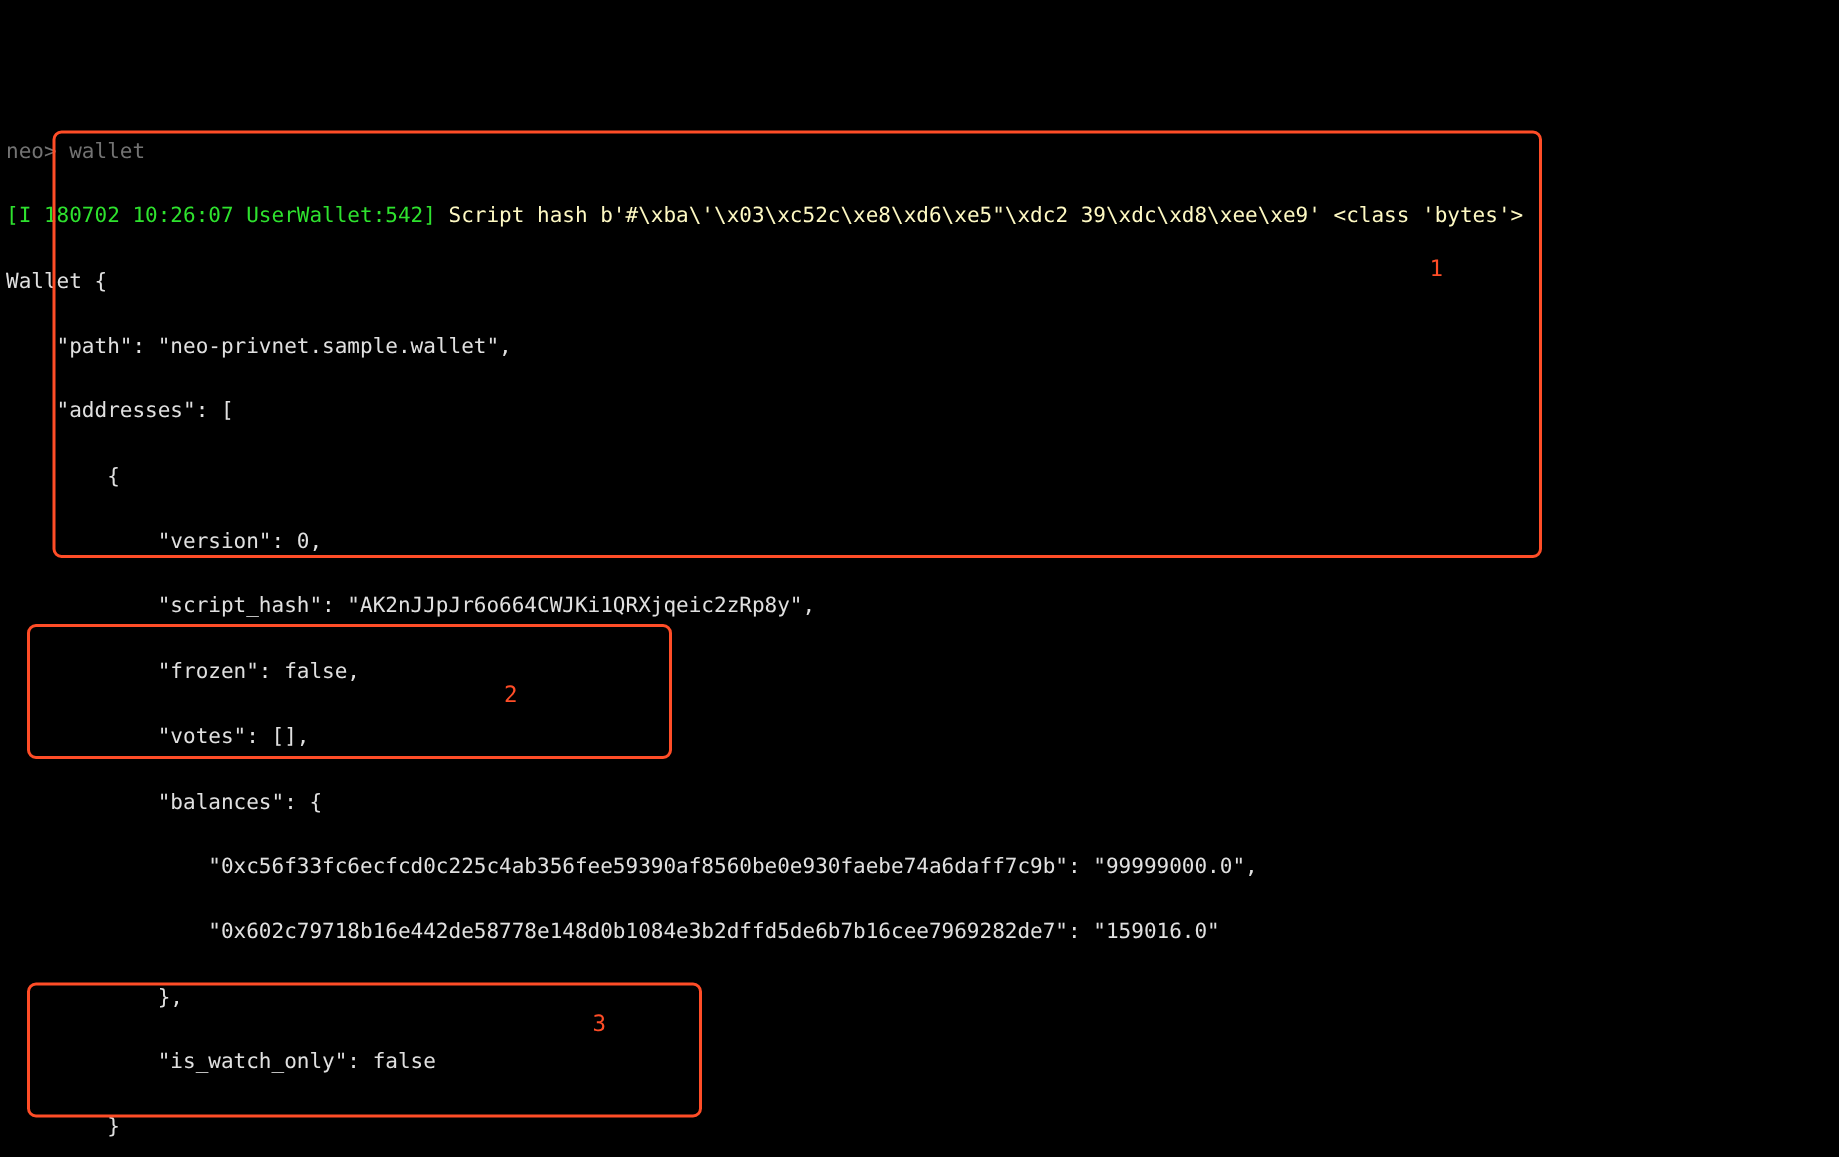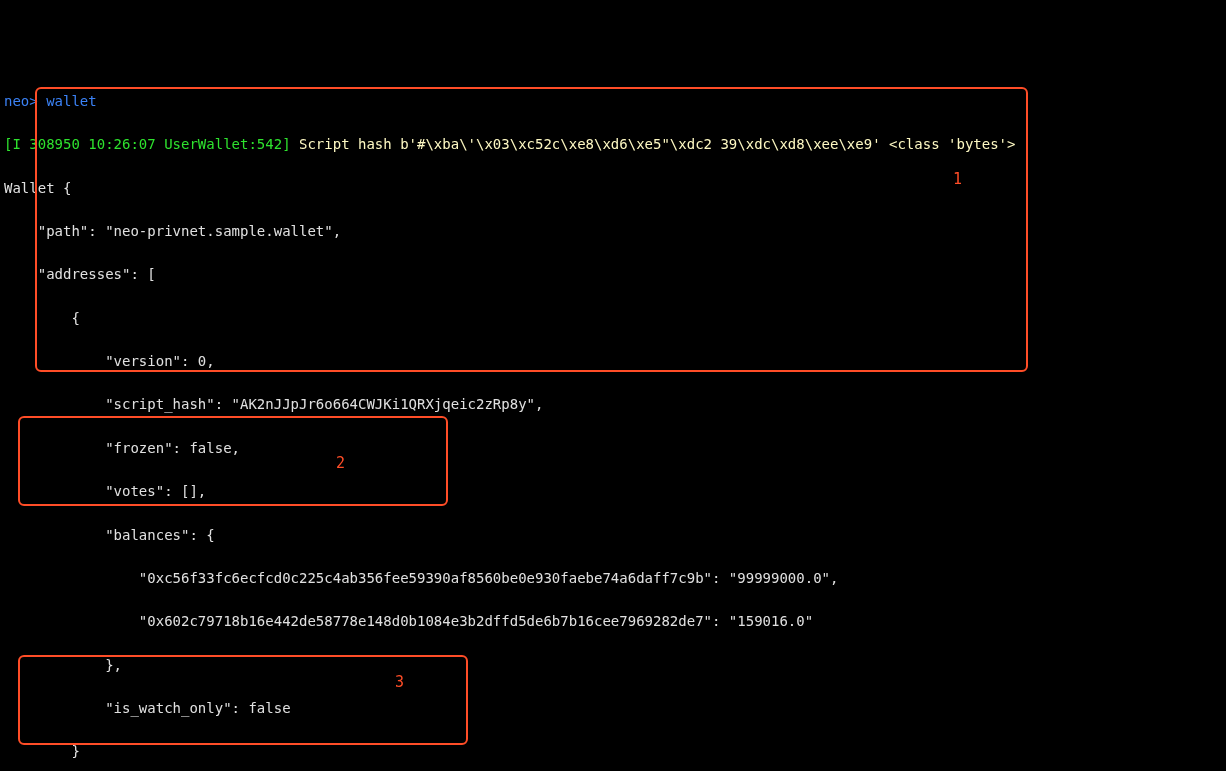--- a/index.html
+++ b/index.html
@@ -8,21 +8,21 @@
       color: #e0e0e0;
       font-family: "Menlo", "Monaco", "Consolas", monospace;
       font-size: 14px;
       line-height: 1.55;
       padding: 4px;
       width: 1226px;
       height: 771px;
       position: relative;
       white-space: pre;
     }
-    .prompt-text { color: #3b82f6; }
+    .prompt-text { color: #737373; }
     .log-prefix { color: #2ee22e; }
     .log-rest { color: #fef9c3; }
     .box {
       position: absolute;
       border: 2px solid #ff4d27;
       border-radius: 6px;
       pointer-events: none;
     }
     .box-label {
       position: absolute;
@@ -31,21 +31,21 @@
       pointer-events: none;
     }
     .line { display: block; }
   </style>
 </head>
 <body>
 
 
 
 <span class="line prompt-text">neo&gt; wallet</span>
-<span class="line"><span class="log-prefix">[I 308950 10:26:07 UserWallet:542]</span><span class="log-rest"> Script hash b'#\xba\'\x03\xc52c\xe8\xd6\xe5"\xdc2 39\xdc\xd8\xee\xe9' &lt;class 'bytes'&gt;</span></span>
+<span class="line"><span class="log-prefix">[I 180702 10:26:07 UserWallet:542]</span><span class="log-rest"> Script hash b'#\xba\'\x03\xc52c\xe8\xd6\xe5"\xdc2 39\xdc\xd8\xee\xe9' &lt;class 'bytes'&gt;</span></span>
 <span class="line">Wallet {</span>
 <span class="line">    "path": "neo-privnet.sample.wallet",</span>
 <span class="line">    "addresses": [</span>
 <span class="line">        {</span>
 <span class="line">            "version": 0,</span>
 <span class="line">            "script_hash": "AK2nJJpJr6o664CWJKi1QRXjqeic2zRp8y",</span>
 <span class="line">            "frozen": false,</span>
 <span class="line">            "votes": [],</span>
 <span class="line">            "balances": {</span>
 <span class="line">                "0xc56f33fc6ecfcd0c225c4ab356fee59390af8560be0e930faebe74a6daff7c9b": "99999000.0",</span>

